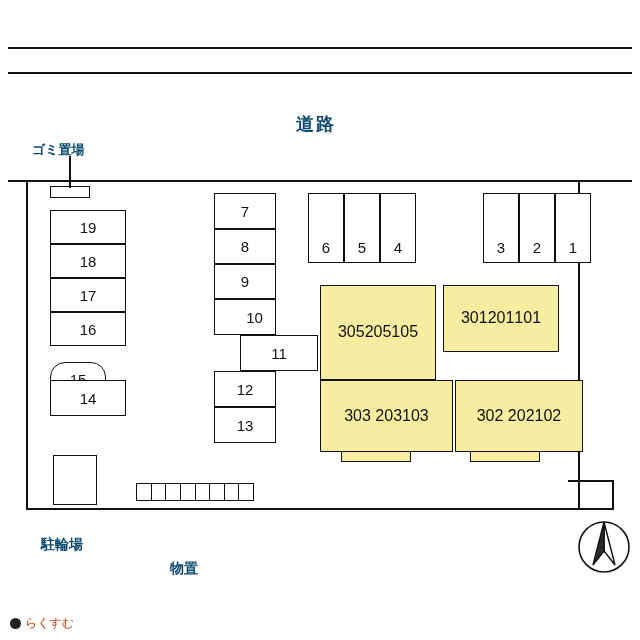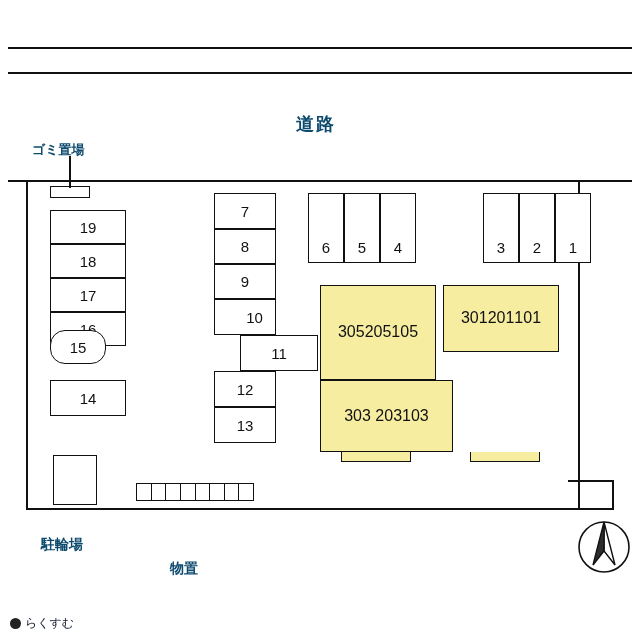--- a/index.html
+++ b/index.html
@@ -78,21 +78,21 @@
     border-right:1.8px solid #111;
     border-bottom:1.8px solid #111;
     box-sizing:border-box;
     background:#f7eda0;
   }
 
   .compass-wrap{position:absolute;}
   .footer{
     position:absolute;
     left:10px;bottom:8px;
-    font-size:12px;color:#0f172a;
+    font-size:12px;color:#c2410c;
     display:flex;align-items:center;gap:4px;
   }
   .footer .dot{
     width:11px;height:11px;border-radius:50%;
     background:#222;display:inline-block;
   }
 </style>
 </head>
 <body>
 
@@ -116,21 +116,21 @@
       </div>
     <div class="cell" style="position:absolute;left:0;top:34px;width:76px;height:34px;">
         <span>18</span>
       </div>
     <div class="cell" style="position:absolute;left:0;top:68px;width:76px;height:34px;">
         <span>17</span>
       </div>
     <div class="cell" style="position:absolute;left:0;top:102px;width:76px;height:34px;">
         <span>16</span>
       </div>
-    <div class="cell" style="position:absolute;left:0;top:120px;width:56px;height:34px;border-radius:15px;">
+    <div class="cell" style="position:absolute;left:0;top:152px;width:56px;height:34px;border-radius:15px;">
         <span>15</span>
       </div>
     <div class="cell" style="position:absolute;left:0;top:170px;width:76px;height:36px;">
         <span>14</span>
       </div>
   </div>
 
   <div class="abs cell" style="left:53px;top:455px;width:44px;height:50px;"></div>
   <div class="abs label" style="left:41px;top:536px;font-size:14px;">駐輪場</div>
 
@@ -204,20 +204,24 @@
     <div class="row">301</div>
     <div class="row">201</div>
     <div class="row">101</div>
   </div>
 
   <div class="abs bldg" style="left:320px;top:380px;width:133px;height:72px;">
     <div class="row">303  203</div>
     <div class="row">103</div>
   </div>
 
+  <div class="abs bldg" style="left:455px;top:380px;width:128px;height:72px;">
+    <div class="row">302  202</div>
+    <div class="row">102</div>
+  </div>
 
   <div class="abs entrance" style="left:341px;top:452px;width:70px;height:10px;"></div>
   <div class="abs entrance" style="left:470px;top:452px;width:70px;height:10px;"></div>
 
   <div class="abs compass-wrap" style="left:575px;top:518px;width:58px;height:58px;">
     <svg width="58" height="58" viewBox="0 0 58 58">
       <circle cx="29" cy="29" r="25" fill="#ffffff" stroke="#111" stroke-width="1.6"></circle>
       <polygon points="29,4 40,47 29,33" fill="#ffffff" stroke="#111" stroke-width="1.4"></polygon>
       <polygon points="29,4 18,47 29,33" fill="#2d2d2d" stroke="#111" stroke-width="1.4"></polygon>
     </svg>

